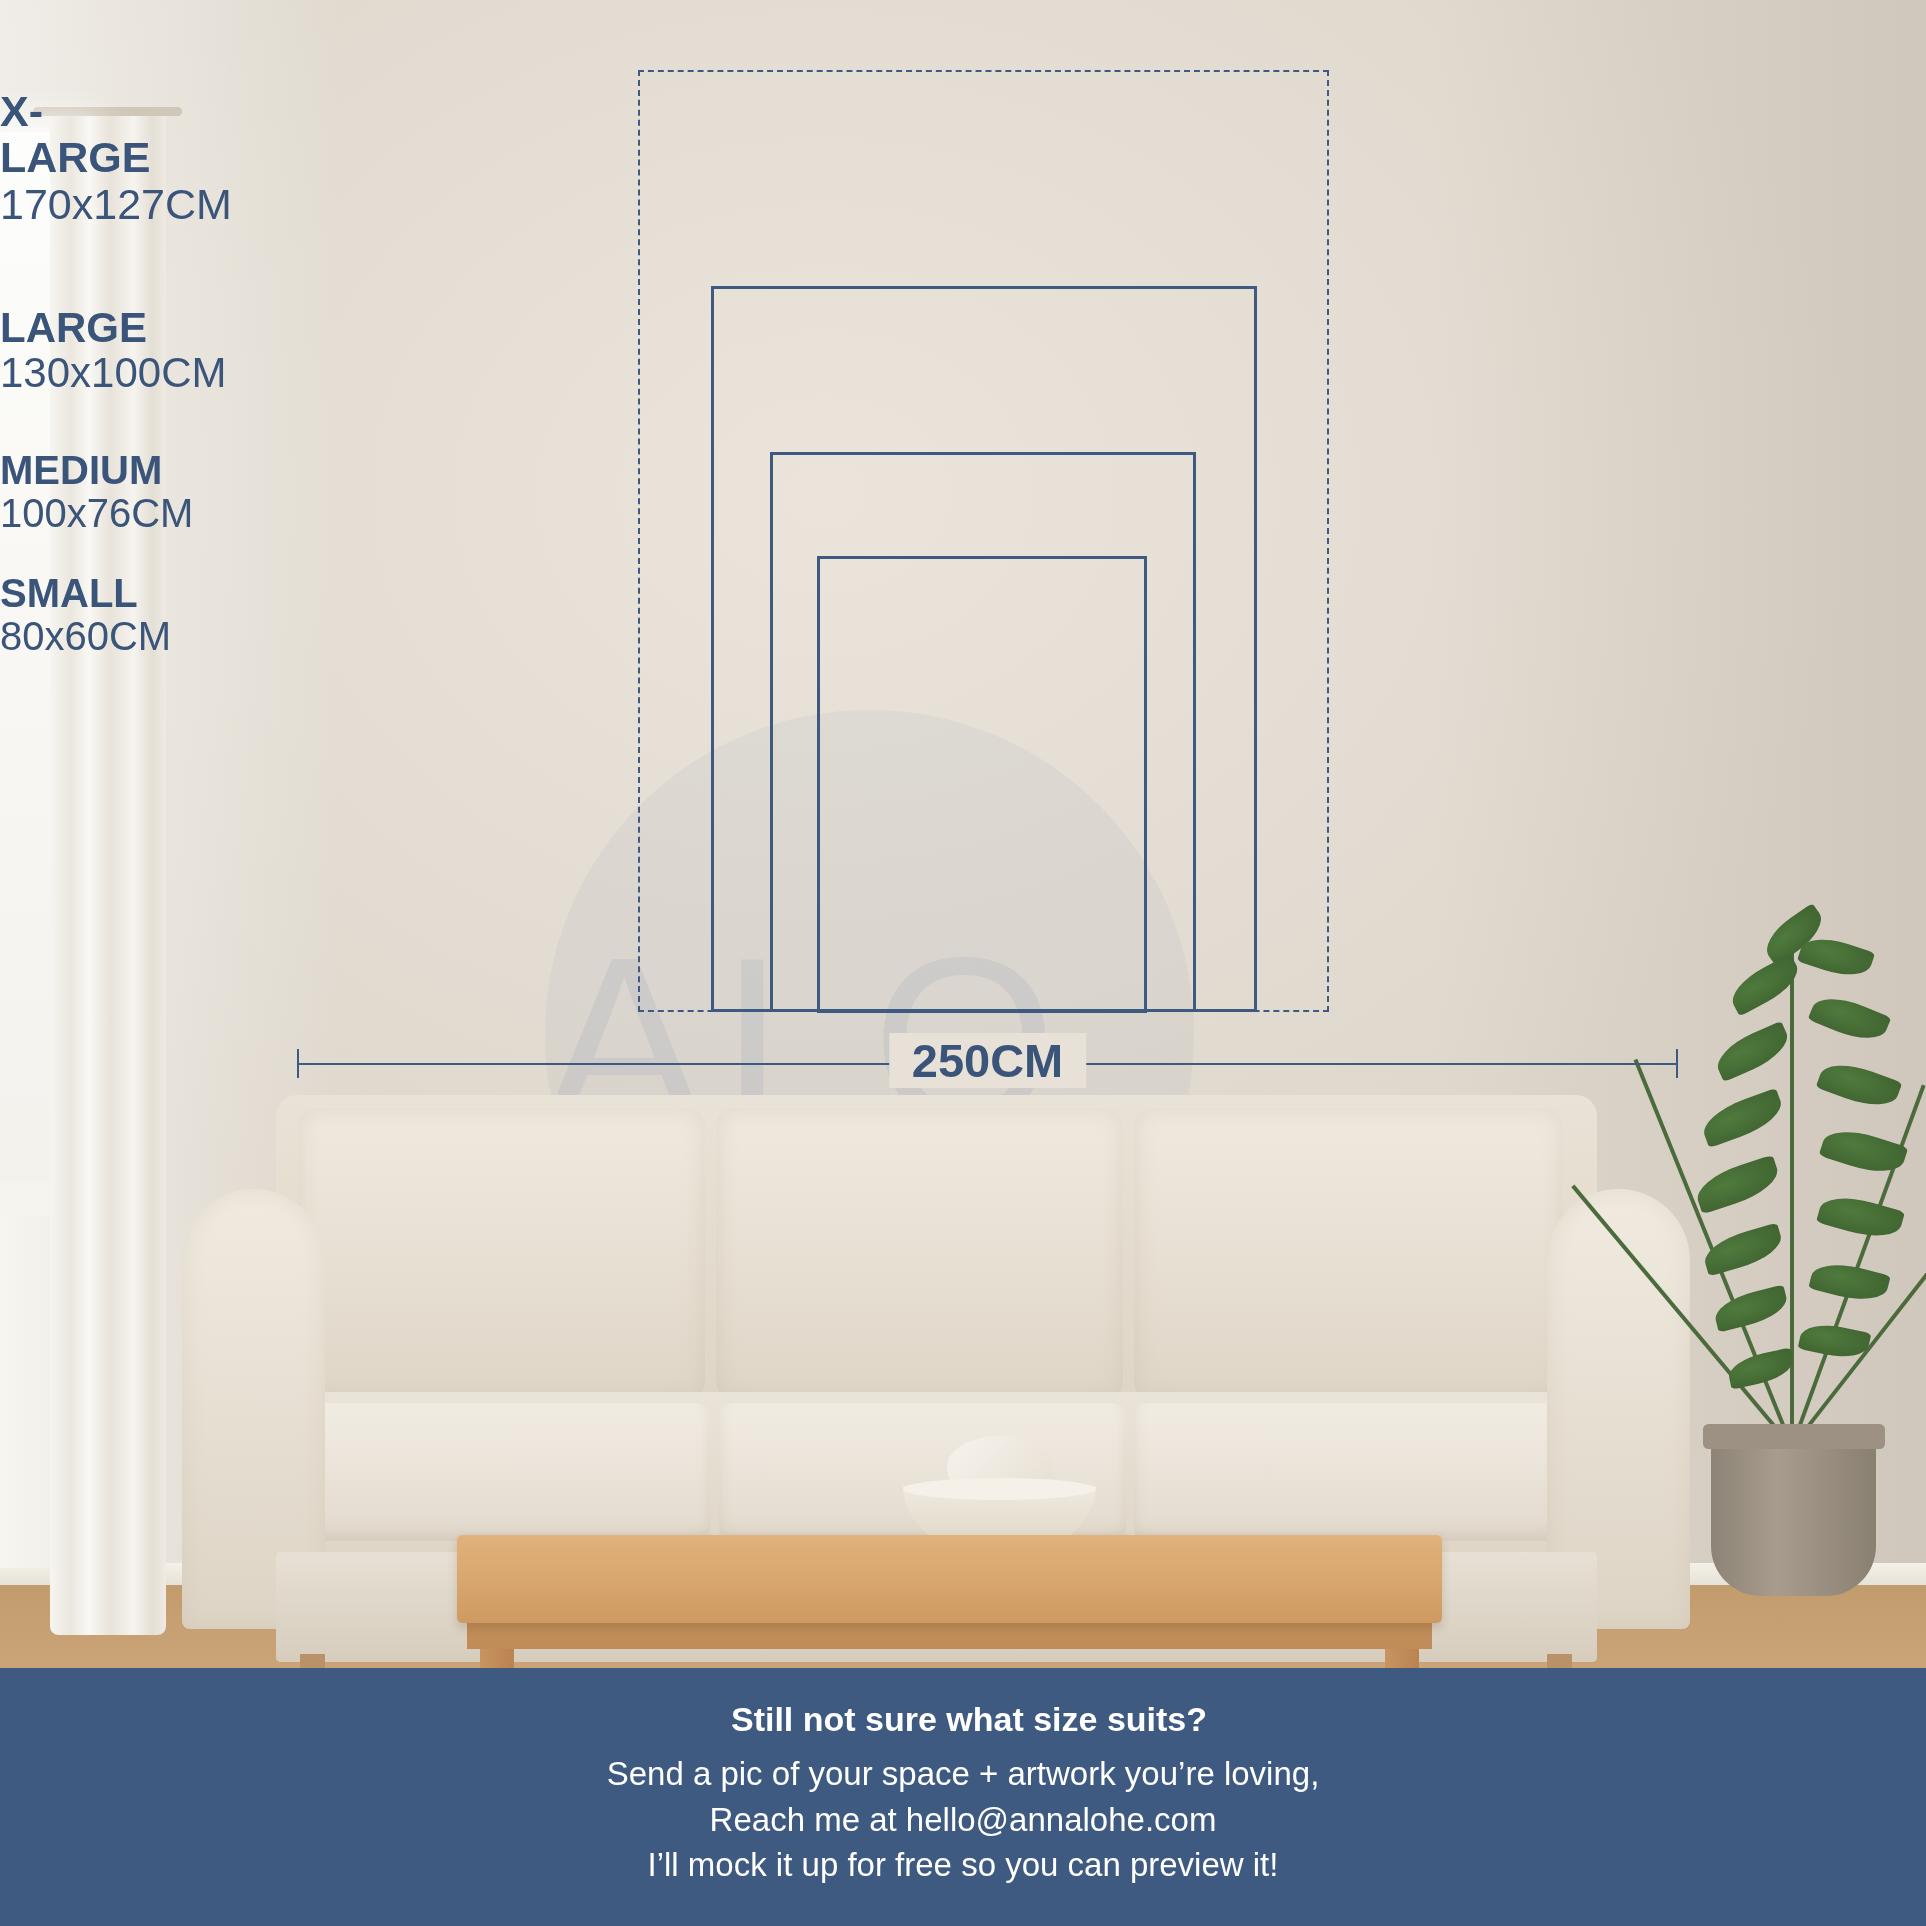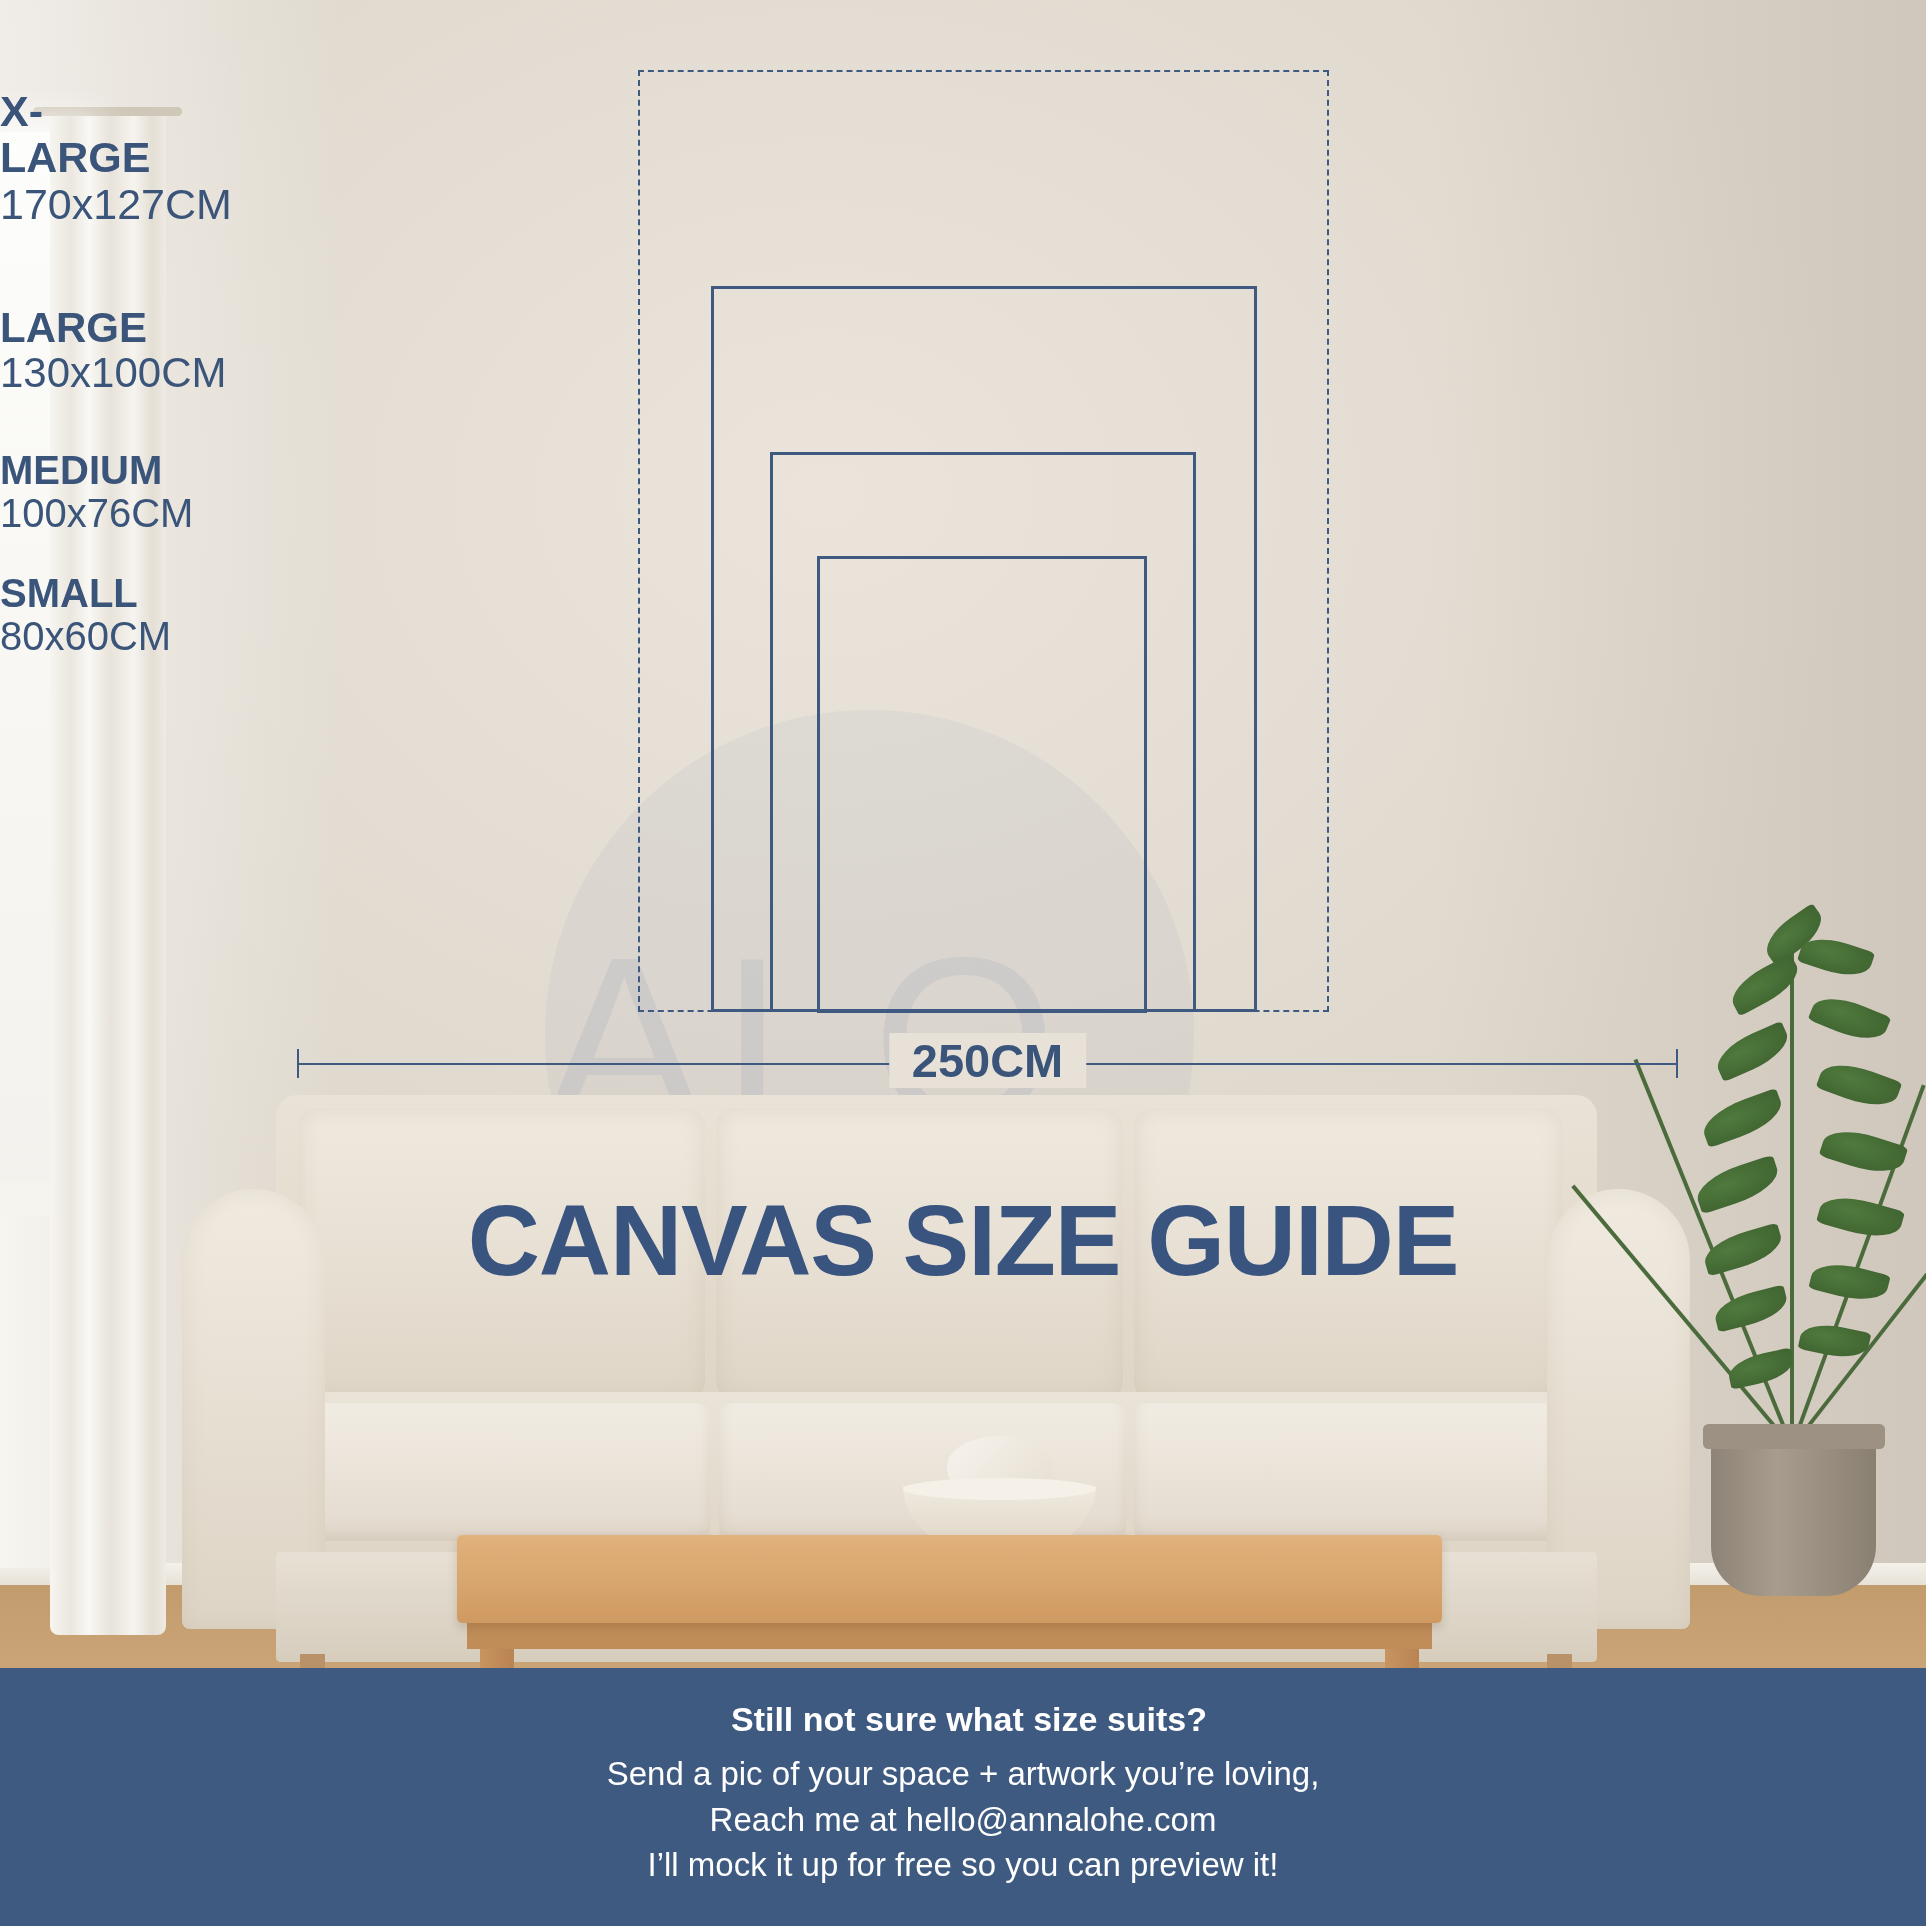--- a/index.html
+++ b/index.html
@@ -479,21 +479,20 @@
     </div>
 
     <div class="dim-line">
       <div class="dim-bar"></div>
       <div class="dim-cap cap-l"></div>
       <div class="dim-cap cap-r"></div>
       <div class="dim-text">250CM</div>
     </div>
   </div>
 
-  <div class="headline">CANVAS SIZE GUIDE</div>
 
   <div class="footer">
     <div class="footer-title">Still not sure what size suits?</div>
     <div class="footer-line">Send a pic of your space + artwork you’re loving,</div>
     <div class="footer-line">Reach me at hello@annalohe.com</div>
     <div class="footer-line">I’ll mock it up for free so you can preview it!</div>
   </div>
 
 </div>
 

